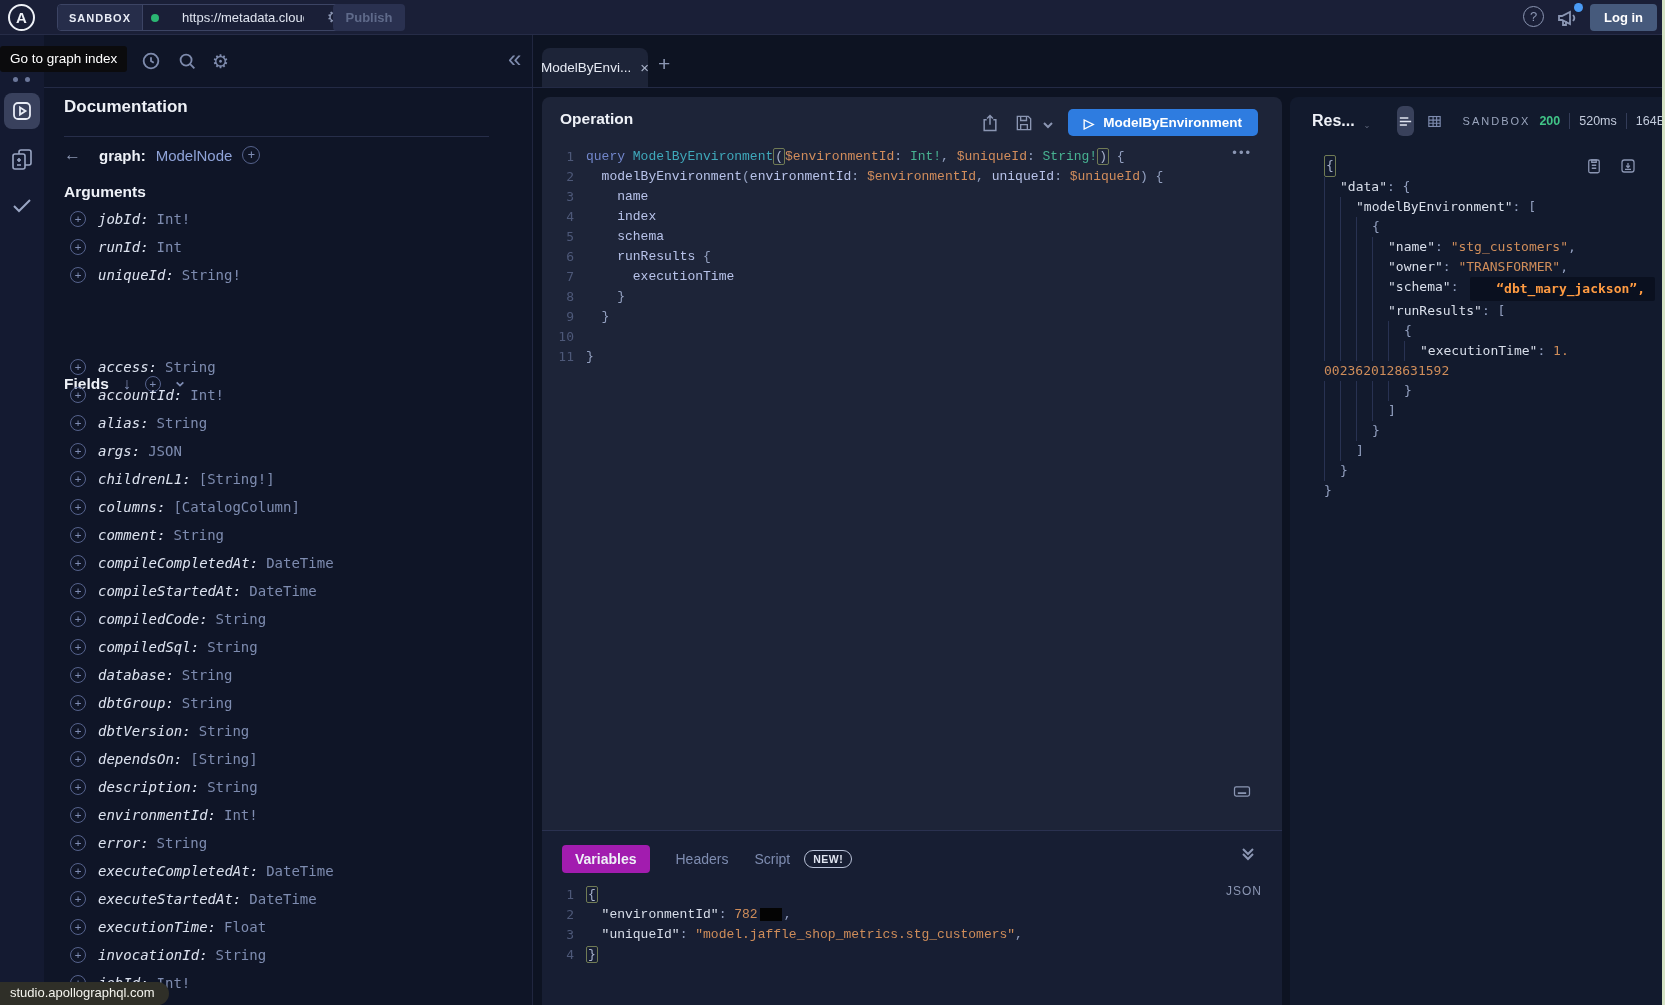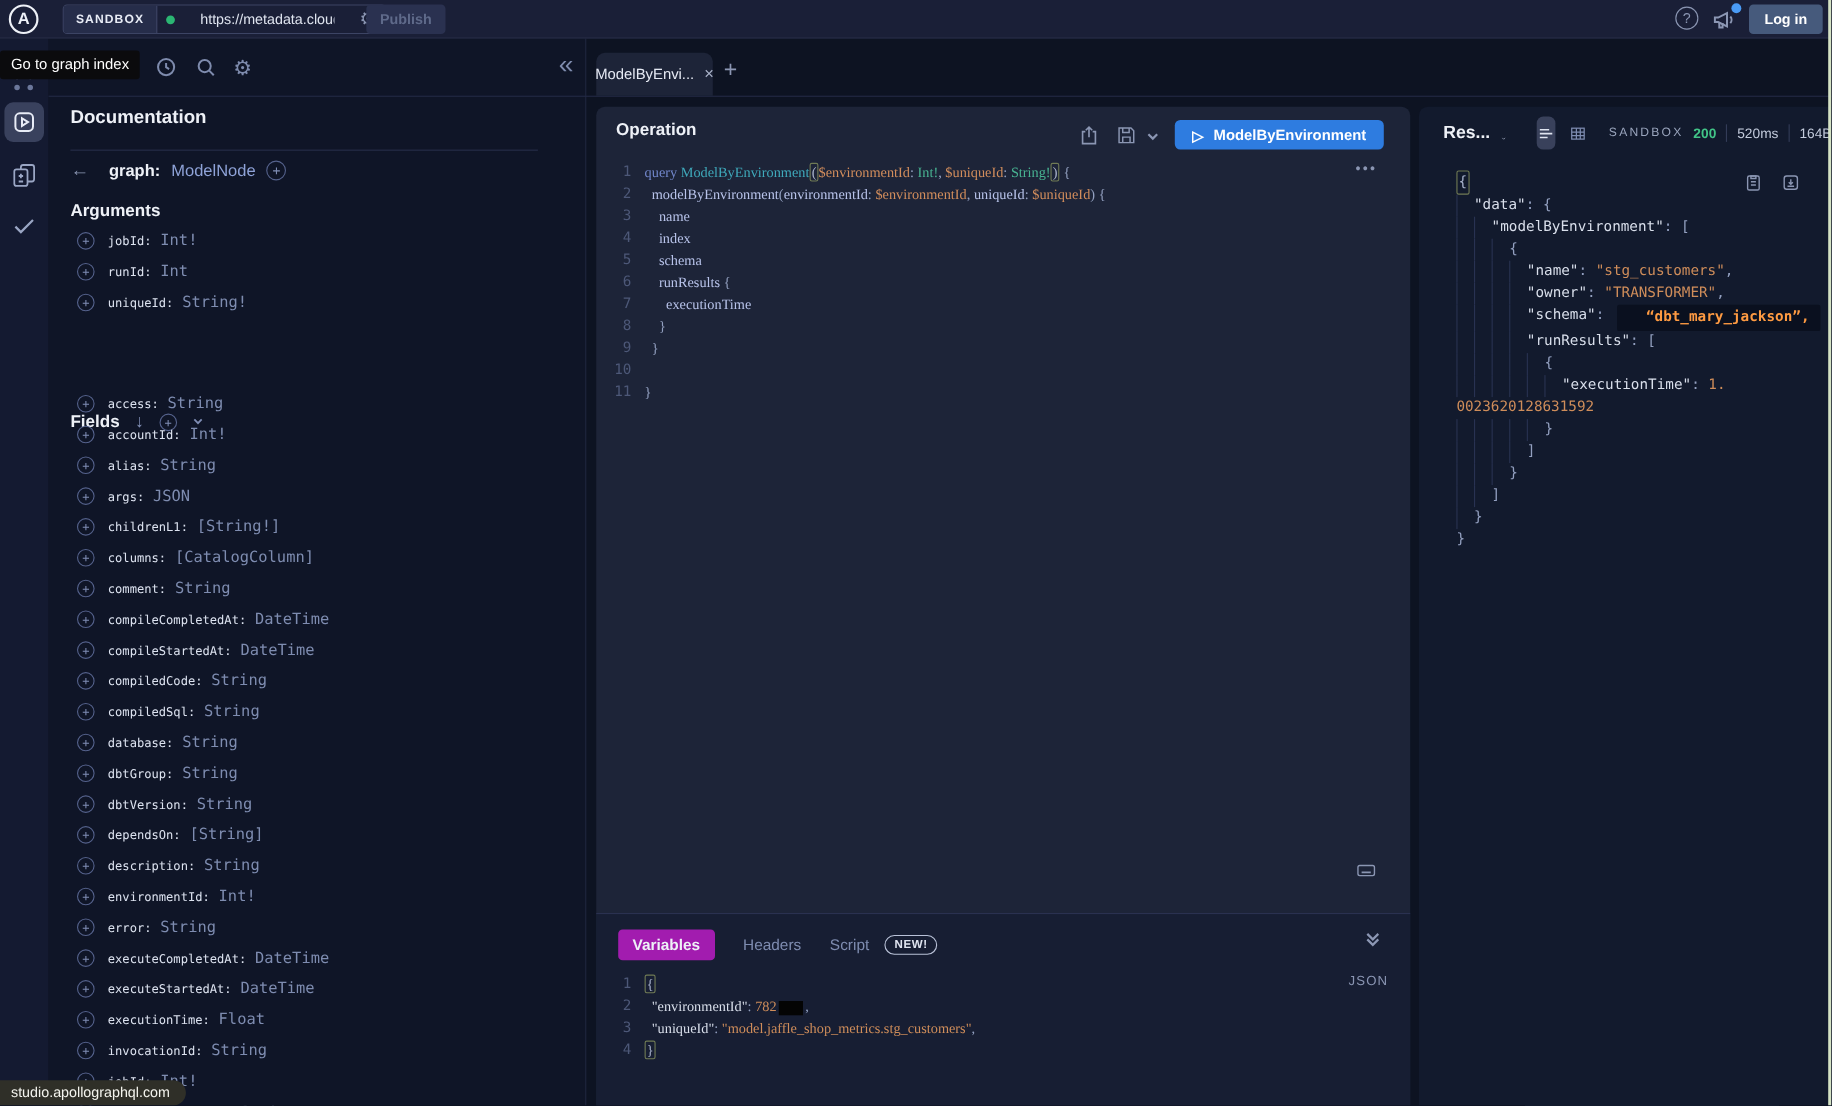--- a/index.html
+++ b/index.html
@@ -60,21 +60,21 @@
   .back-arrow { color:#8b96b3; font-size:17px; margin-right:8px; }
   .crumb-name { font-weight:bold; font-size:15px; color:#eef1f7; }
   .crumb-type { font-size:15px; color:#8fa3d8; }
   .sec-title { position:absolute; left:20px; font-size:15.5px; font-weight:bold; color:#eef1f7; }
   .plus { width:16px; height:16px; border:1px solid #55628c; border-radius:50%; color:#7f8db4;
     display:inline-flex; align-items:center; justify-content:center; font-size:11px; flex:0 0 auto;
     font-family:"DejaVu Sans Mono", monospace; }
   .plus.big { width:18px; height:18px; font-size:12px; }
   .doc-list { position:absolute; left:20px; width:460px; }
   .doc-row { height:28px; display:flex; align-items:center; gap:12px; padding-left:6px; }
-  .doc-row .fname { font-family:"DejaVu Sans Mono", monospace; font-size:11px; color:#dde3f0; }
+  .doc-row .fname { font-family:"DejaVu Sans Mono", monospace; font-size:14px; color:#dde3f0;font-style:italic; }
   .doc-row .ftype { font-family:"DejaVu Sans Mono", monospace; font-size:14px; color:#7e8cb0; }
   .fields-head { position:absolute; left:20px; top:340px; display:flex; align-items:center; gap:14px; }
   .sort-arrow { color:#7f8db4; font-size:16px; }
   .chev { color:#7f8db4; }
 
   
   .tab { position:absolute; left:542px; top:48px; width:106px; height:39px; background:#1d2438;
     border-radius:8px 8px 0 0; display:flex; align-items:center; justify-content:center; gap:9px; z-index:10; }
   .tab-label { font-size:13.5px; color:#e6eaf4; }
   .tab-close { color:#aab3c9; font-size:15px; }
@@ -85,21 +85,21 @@
     background:#1d2438; border-radius:8px 8px 0 0; z-index:8; }
   .op-title { position:absolute; left:18px; top:13px; font-size:15.5px; font-weight:bold; color:#eef1f7; }
   .op-icons { position:absolute; right:24px; top:12px; display:flex; align-items:center; gap:14px; }
   .op-icons .ic { width:20px; height:20px; color:#8b96b3; }
   .op-icons .chev-sm { width:12px; height:12px; color:#8b96b3; margin-left:-6px; }
   .run-btn { display:flex; align-items:center; gap:9px; background:#2e7ce0; border:none; border-radius:5px;
     height:27px; padding:0 16px; color:#fff; font-weight:bold; font-size:13.5px; }
   .editor { position:absolute; left:0; top:50px; width:740px; }
   .code-row { display:flex; line-height:20px; font-family:"DejaVu Sans Mono", monospace; font-size:13px; }
   .gut { flex:0 0 44px; text-align:right; padding-right:12px; color:#4d5878; }
-  .code-row pre { font-family:Liberation Serif, serif; white-space:pre; }
+  .code-row pre { font-family:Liberation Mono, monospace; white-space:pre; }
   .dots-menu { position:absolute; right:30px; top:48px; color:#8b96b3; font-size:13px; letter-spacing:2px; }
   .kbd-icon { position:absolute; right:30px; top:684px; width:20px; height:20px; color:#8b96b3; }
 
   
   .tk.k { color:#7287cc; } .tk.o { color:#3fa9bb; } .tk.v { color:#d28d5c; }
   .tk.t { color:#48b392; } .tk.p { color:#93a0c0; } .tk.f { color:#b8c3ea; }
   .tk.s { color:#cf8d5a; } .tk.n { color:#cf8d5a; } .tk.key { color:#d9dfeb; }
   .tk.pb { color:#a8b2cc; border:1px solid #707b55; border-radius:2px; padding:0 1px; }
   .tk.red { display:inline-block; width:22px; height:13px; background:#040404; vertical-align:middle; margin:0 2px; }
   .tk.hl { background:#0a101f; color:#ff9b42; font-weight:bold; padding:2px 10px 2px 26px; margin-left:4px; border-radius:2px; }

